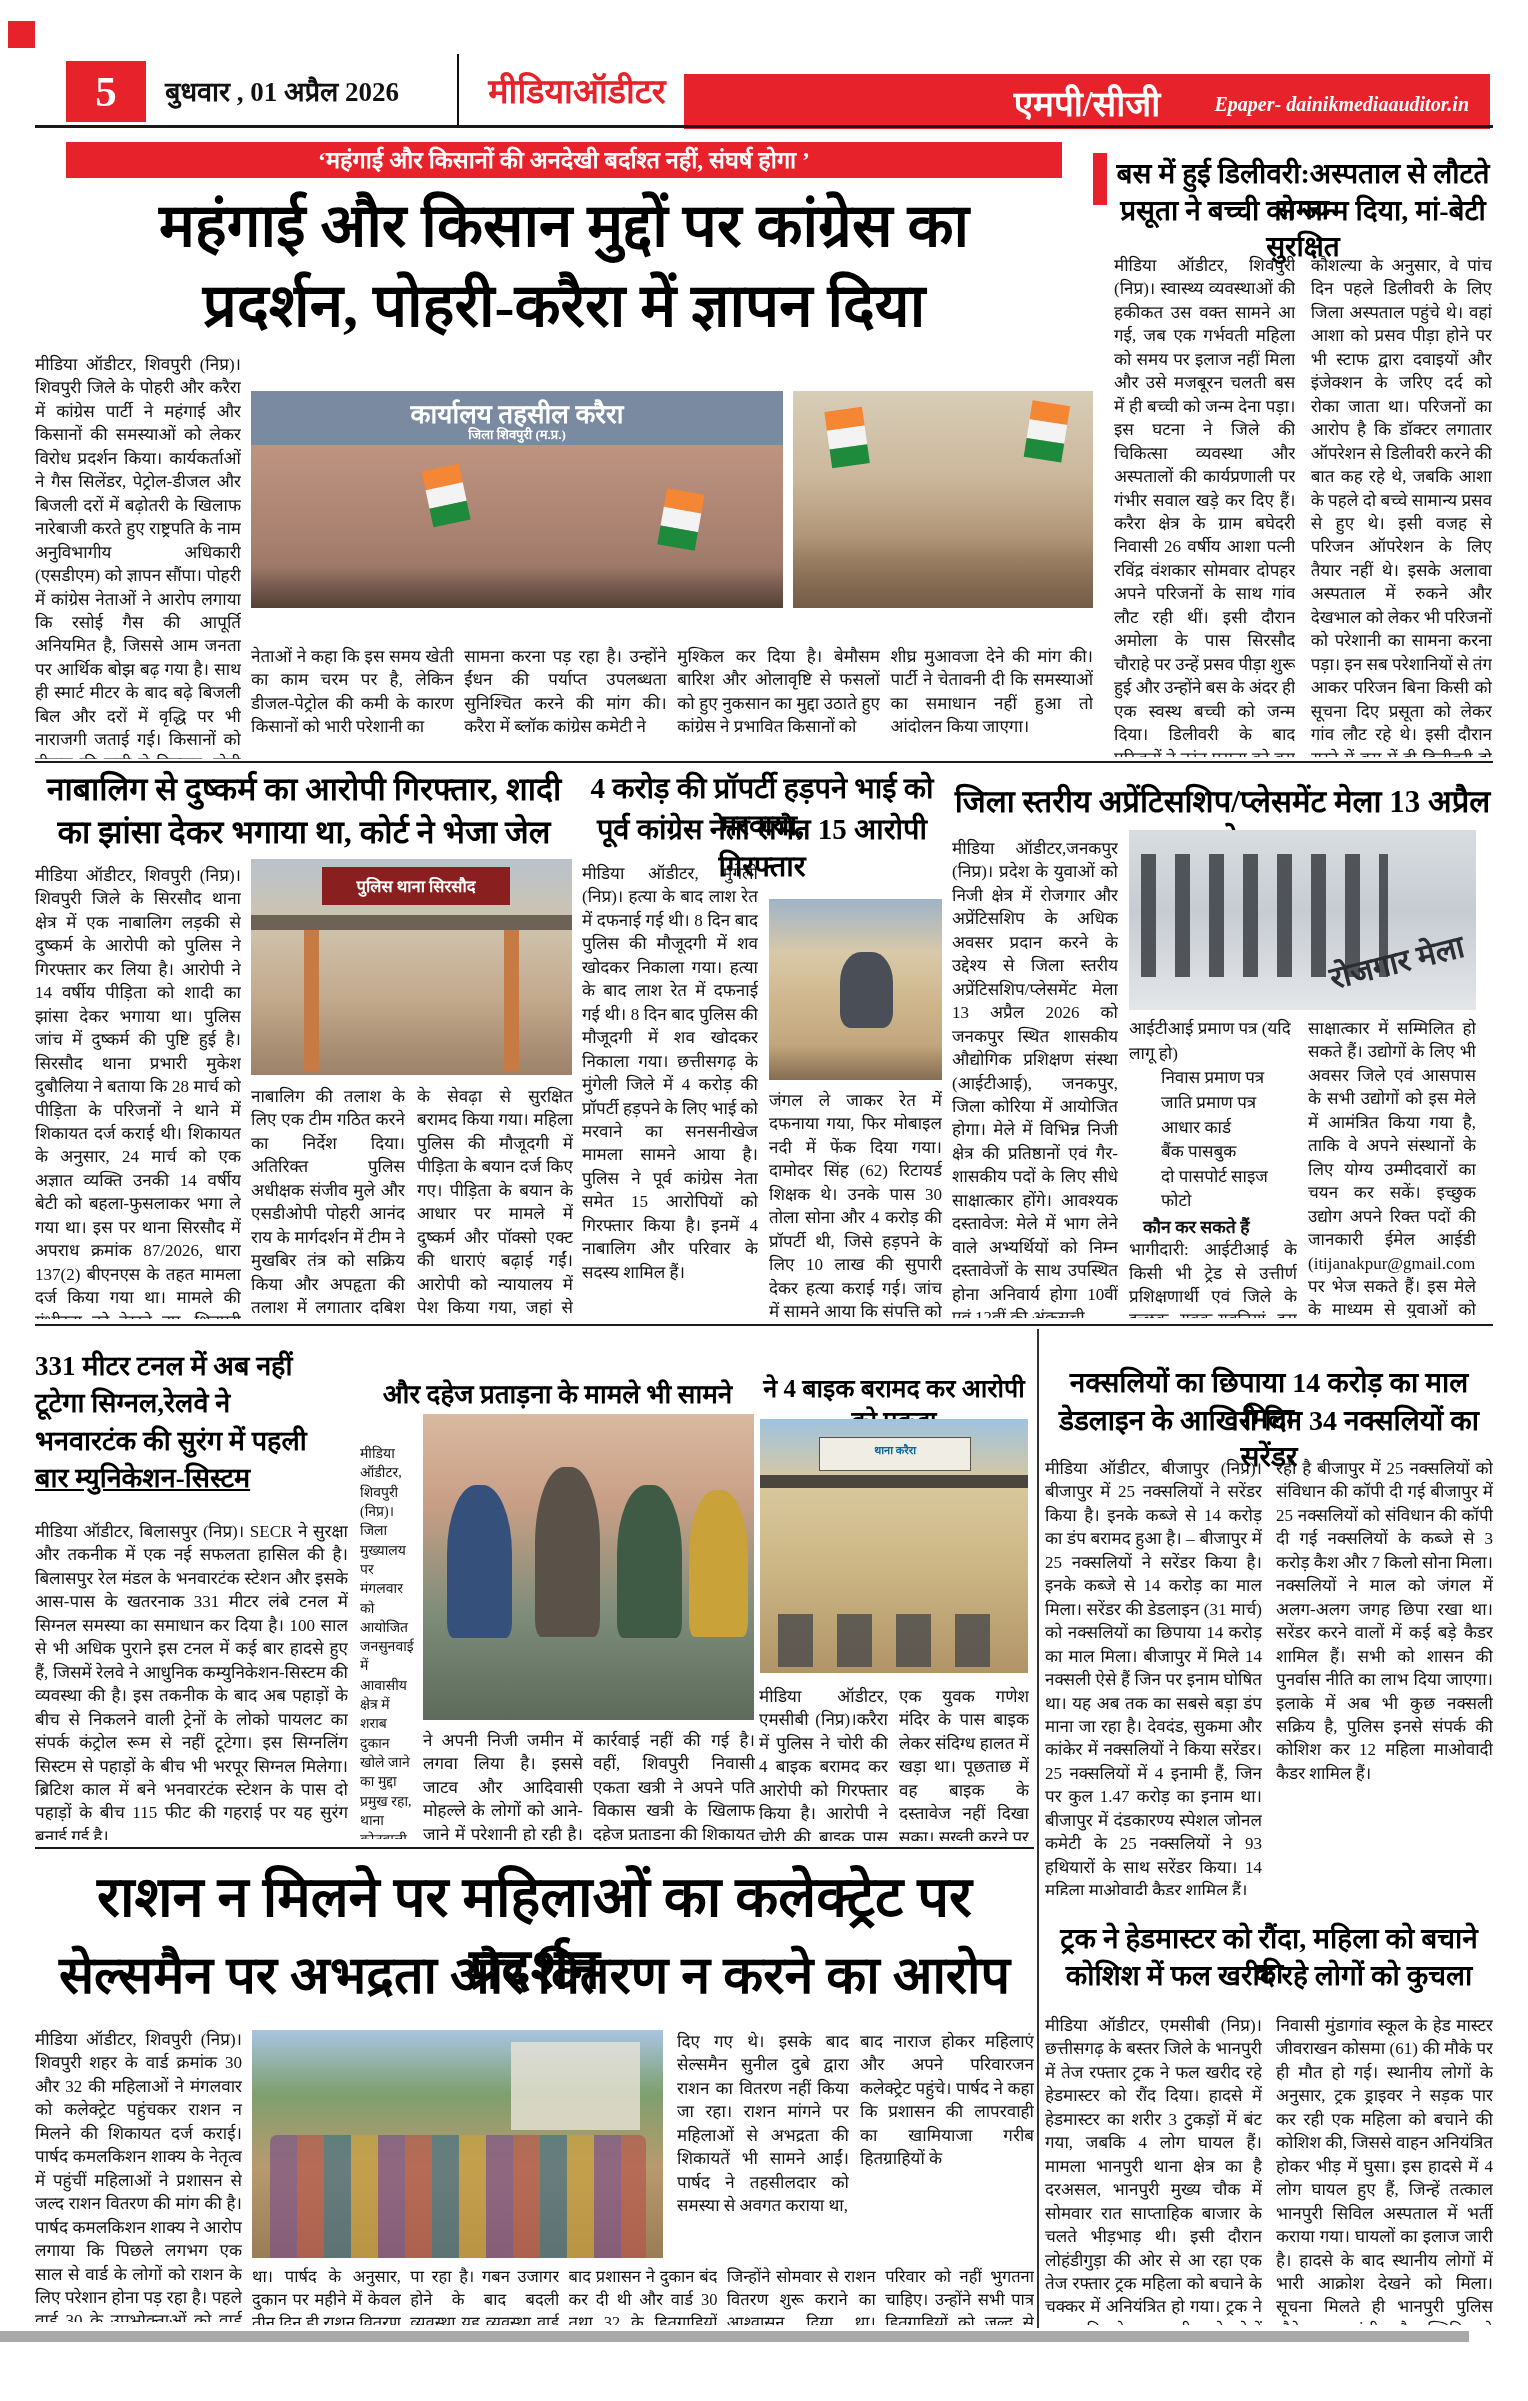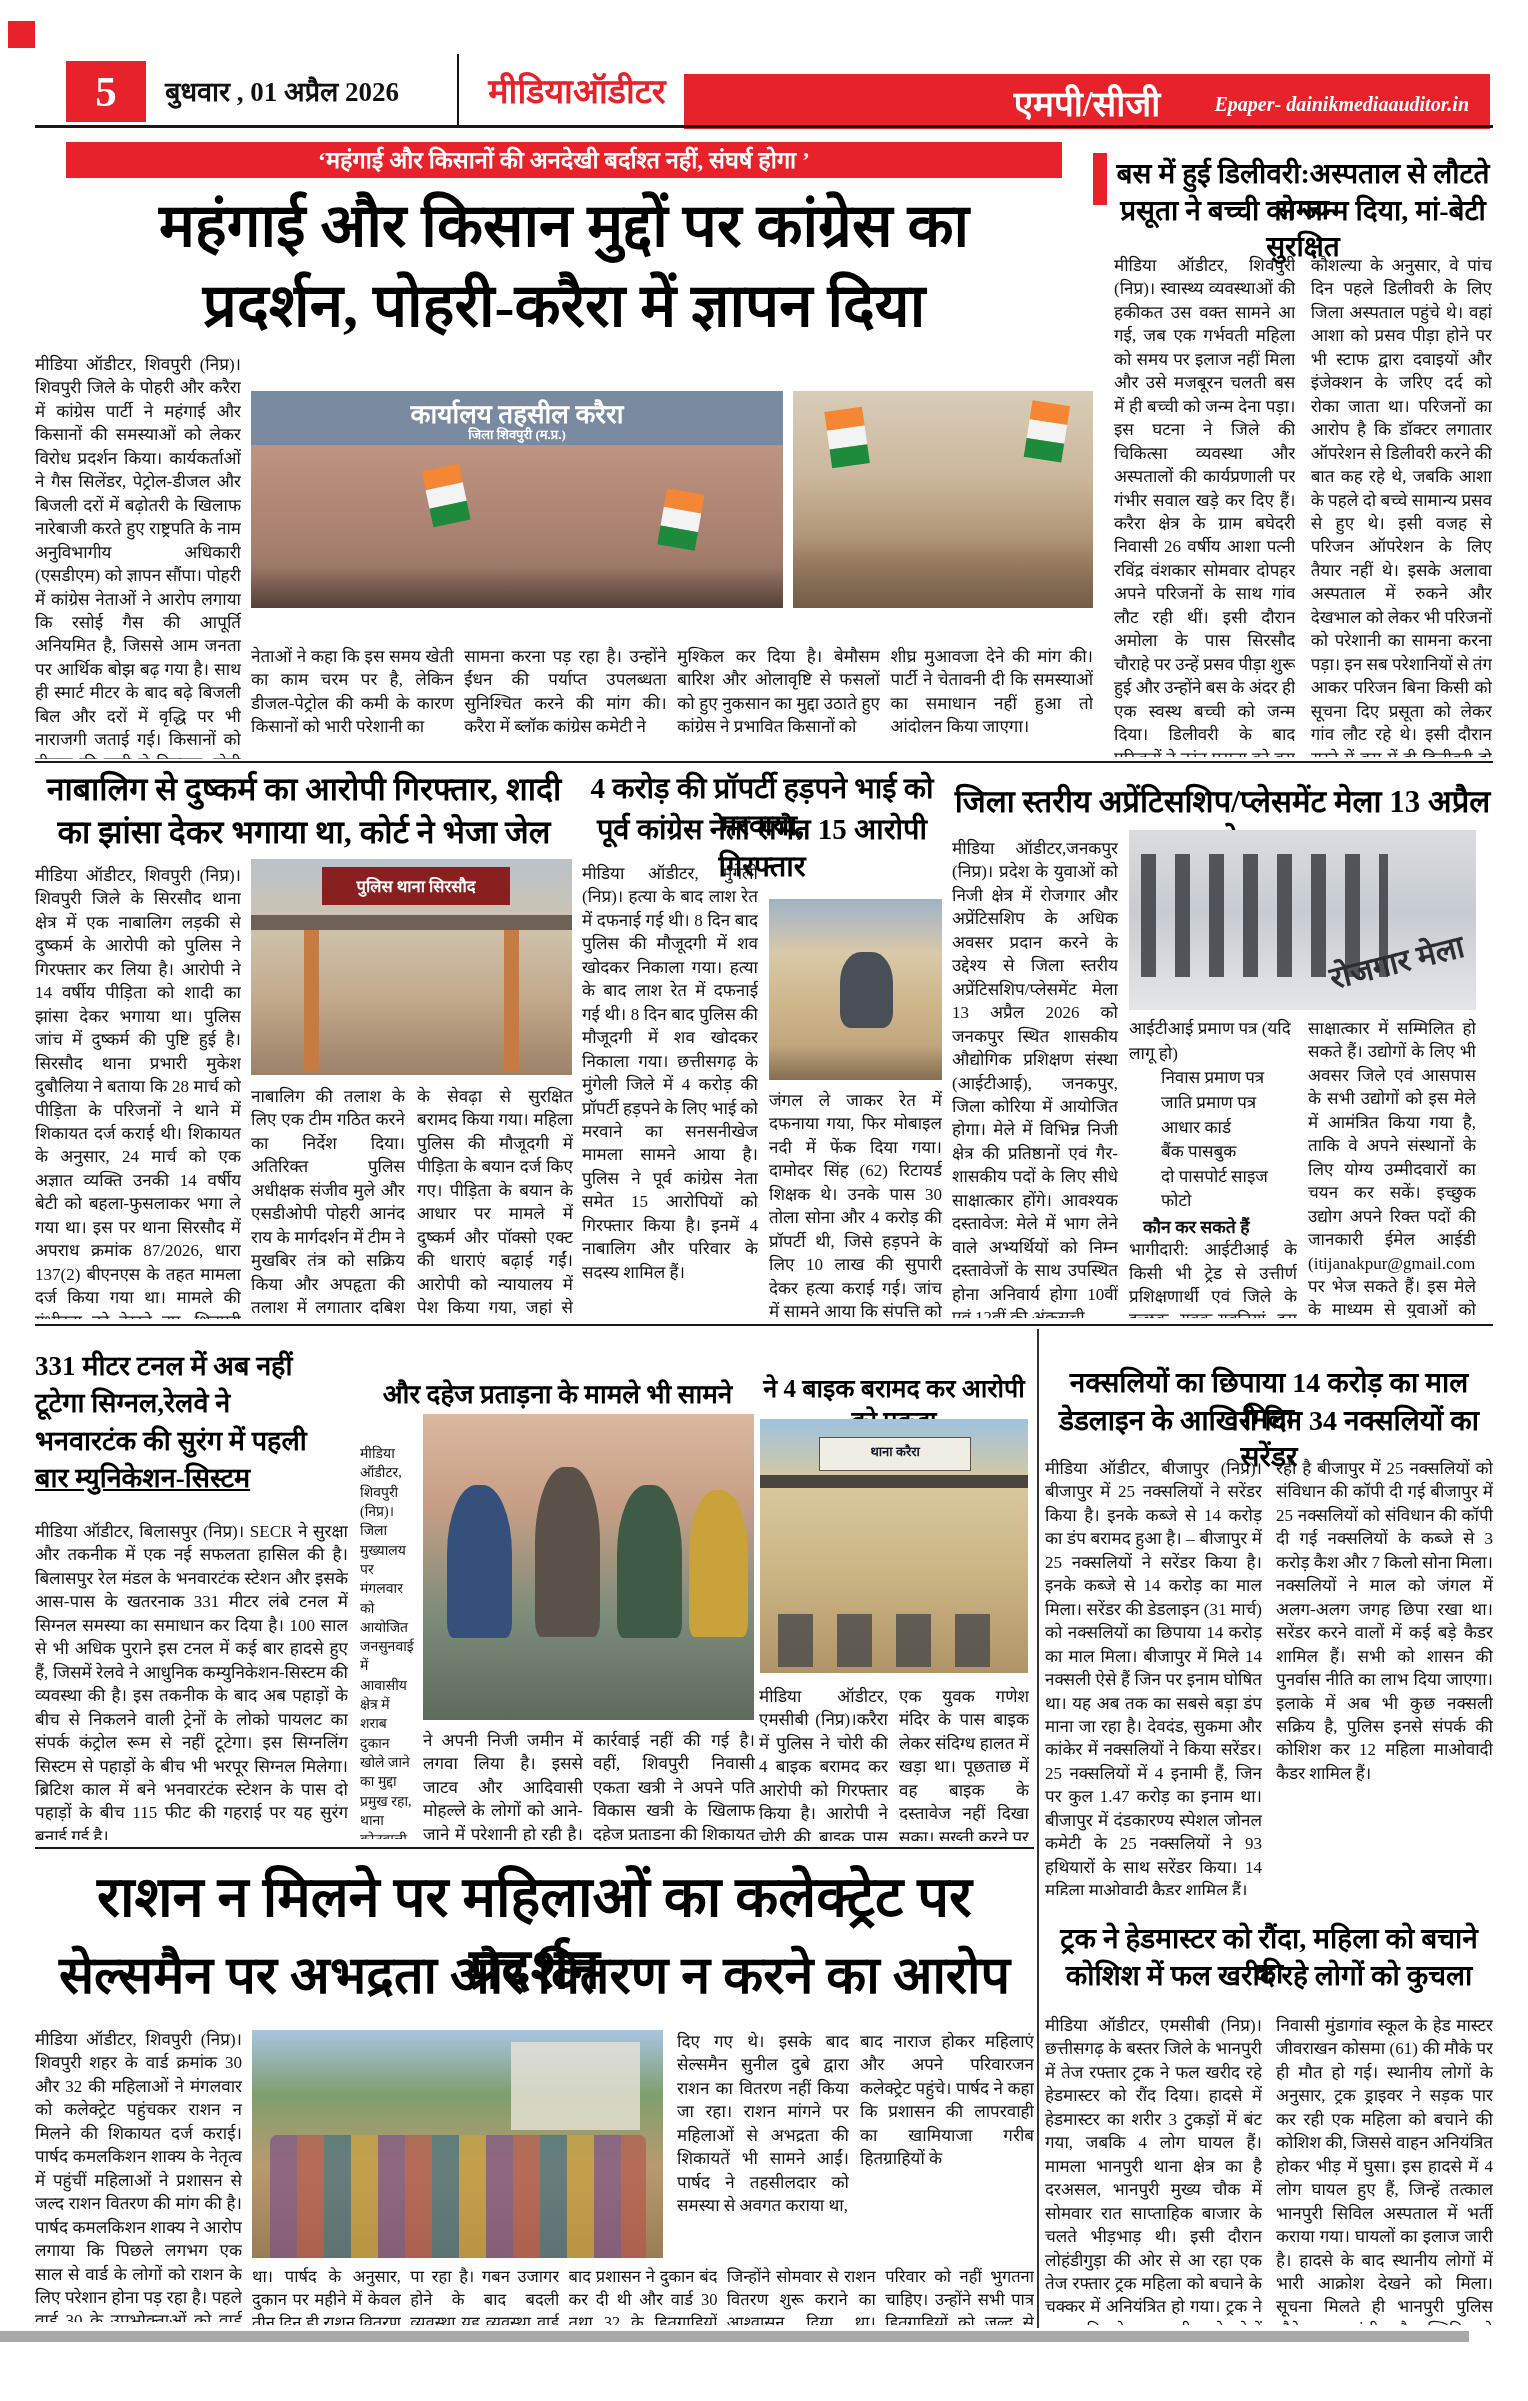--- a/index.html
+++ b/index.html
@@ -167,21 +167,21 @@
       <div style="position:absolute;left:266px;top:76px;width:59px;height:147px;background:#caa23a;border-radius:45% 45% 10% 10%;"></div>
     </div>
     <div class="body-txt" style="position:absolute;left:63px;top:397px;width:160px;height:112px;">ने अपनी निजी जमीन में लगवा लिया है। इससे जाटव और आदिवासी मोहल्ले के लोगों को आने-जाने में परेशानी हो रही है। रास्ता खुलवाने की मांग को लेकर पूर्व में भी शिकायत की जा चुकी है, लेकिन पुलिस द्वारा अब तक कोई ठोस</div>
     <div class="body-txt" style="position:absolute;left:233px;top:397px;width:162px;height:112px;">कार्रवाई नहीं की गई है। वहीं, शिवपुरी निवासी एकता खत्री ने अपने पति विकास खत्री के खिलाफ दहेज प्रताड़ना की शिकायत की। जनसुनवाई में उपस्थित अधिकारियों ने संबंधित विभागों को जांच कर निराकरण के निर्देश दिए हैं।</div>
   </div>
 
   <div class="abs" style="left:759px;top:1332px;width:270px;height:512px;">
     <div class="hl" style="position:absolute;top:41px;width:100%;font-size:25px;">ने 4 बाइक बरामद कर आरोपी को पकड़ा</div>
     <div class="photo" style="position:absolute;left:1.2px;top:87px;width:268px;height:254px;background:linear-gradient(180deg,#9fc3df 0%,#d9c89e 25%,#cbb583 60%,#b09468 100%);">
       <div style="position:absolute;left:59px;top:17.6px;width:150px;height:32px;background:#f0ede4;border:1.8px solid #5a5248;">
-        <div class="sign" style="top:4.7px;font-size:13px;color:#0f172a;font-family:Liberation Serif, serif;">थाना करैरा</div>
+        <div class="sign" style="top:4.7px;font-size:11px;color:#0369a1;font-family:Liberation Serif, serif;">थाना करैरा</div>
       </div>
       <div style="position:absolute;left:0;top:56px;width:100%;height:13px;background:#4c453d;"></div>
       <div style="position:absolute;left:17.6px;bottom:5.9px;width:235px;height:53px;background:repeating-linear-gradient(90deg,#4a4a4a 0 35px,rgba(0,0,0,0) 35px 59px);opacity:.8;"></div>
     </div>
     <div class="body-txt" style="position:absolute;left:0;top:353px;width:129px;height:156px;">मीडिया ऑडीटर, एमसीबी (निप्र)।करैरा में पुलिस ने चोरी की 4 बाइक बरामद कर आरोपी को गिरफ्तार किया है। आरोपी ने चोरी की बाइक पास की गौशाला में छिपा रखी थीं। 30 मार्च 2026 को करैरा निवासी एक युवक ने अपनी बाइक चोरी होने की रिपोर्ट दर्ज कराई थी। उसकी बाइक घर के बाहर से चोरी हुई थी। इस पर अपराध क्रमांक 218/26 धारा 303(2) बीएनएस के तहत मामला दर्ज कर जांच शुरू की गई। पुलिस को मुखबिर से अहम सूचना मिली। सूचना के अनुसार,</div>
     <div class="body-txt" style="position:absolute;left:140px;top:353px;width:130px;height:156px;">एक युवक गणेश मंदिर के पास बाइक लेकर संदिग्ध हालत में खड़ा था। पूछताछ में वह बाइक के दस्तावेज नहीं दिखा सका। सख्ती करने पर उसने बाइक चोरी करना कबूल किया। उसकी निशानदेही पर गौशाला से चोरी की 4 बाइक बरामद की गईं। आरोपी ने बताया कि चोरी की सभी बाइक गौशाला में छिपाकर रखी गई थी।</div>
   </div>
 
   <div class="abs" style="left:1045px;top:1332px;width:448px;height:565px;">
     <div class="hl" style="position:absolute;top:33px;width:100%;font-size:28px;">नक्सलियों का छिपाया 14 करोड़ का माल मिला</div>

